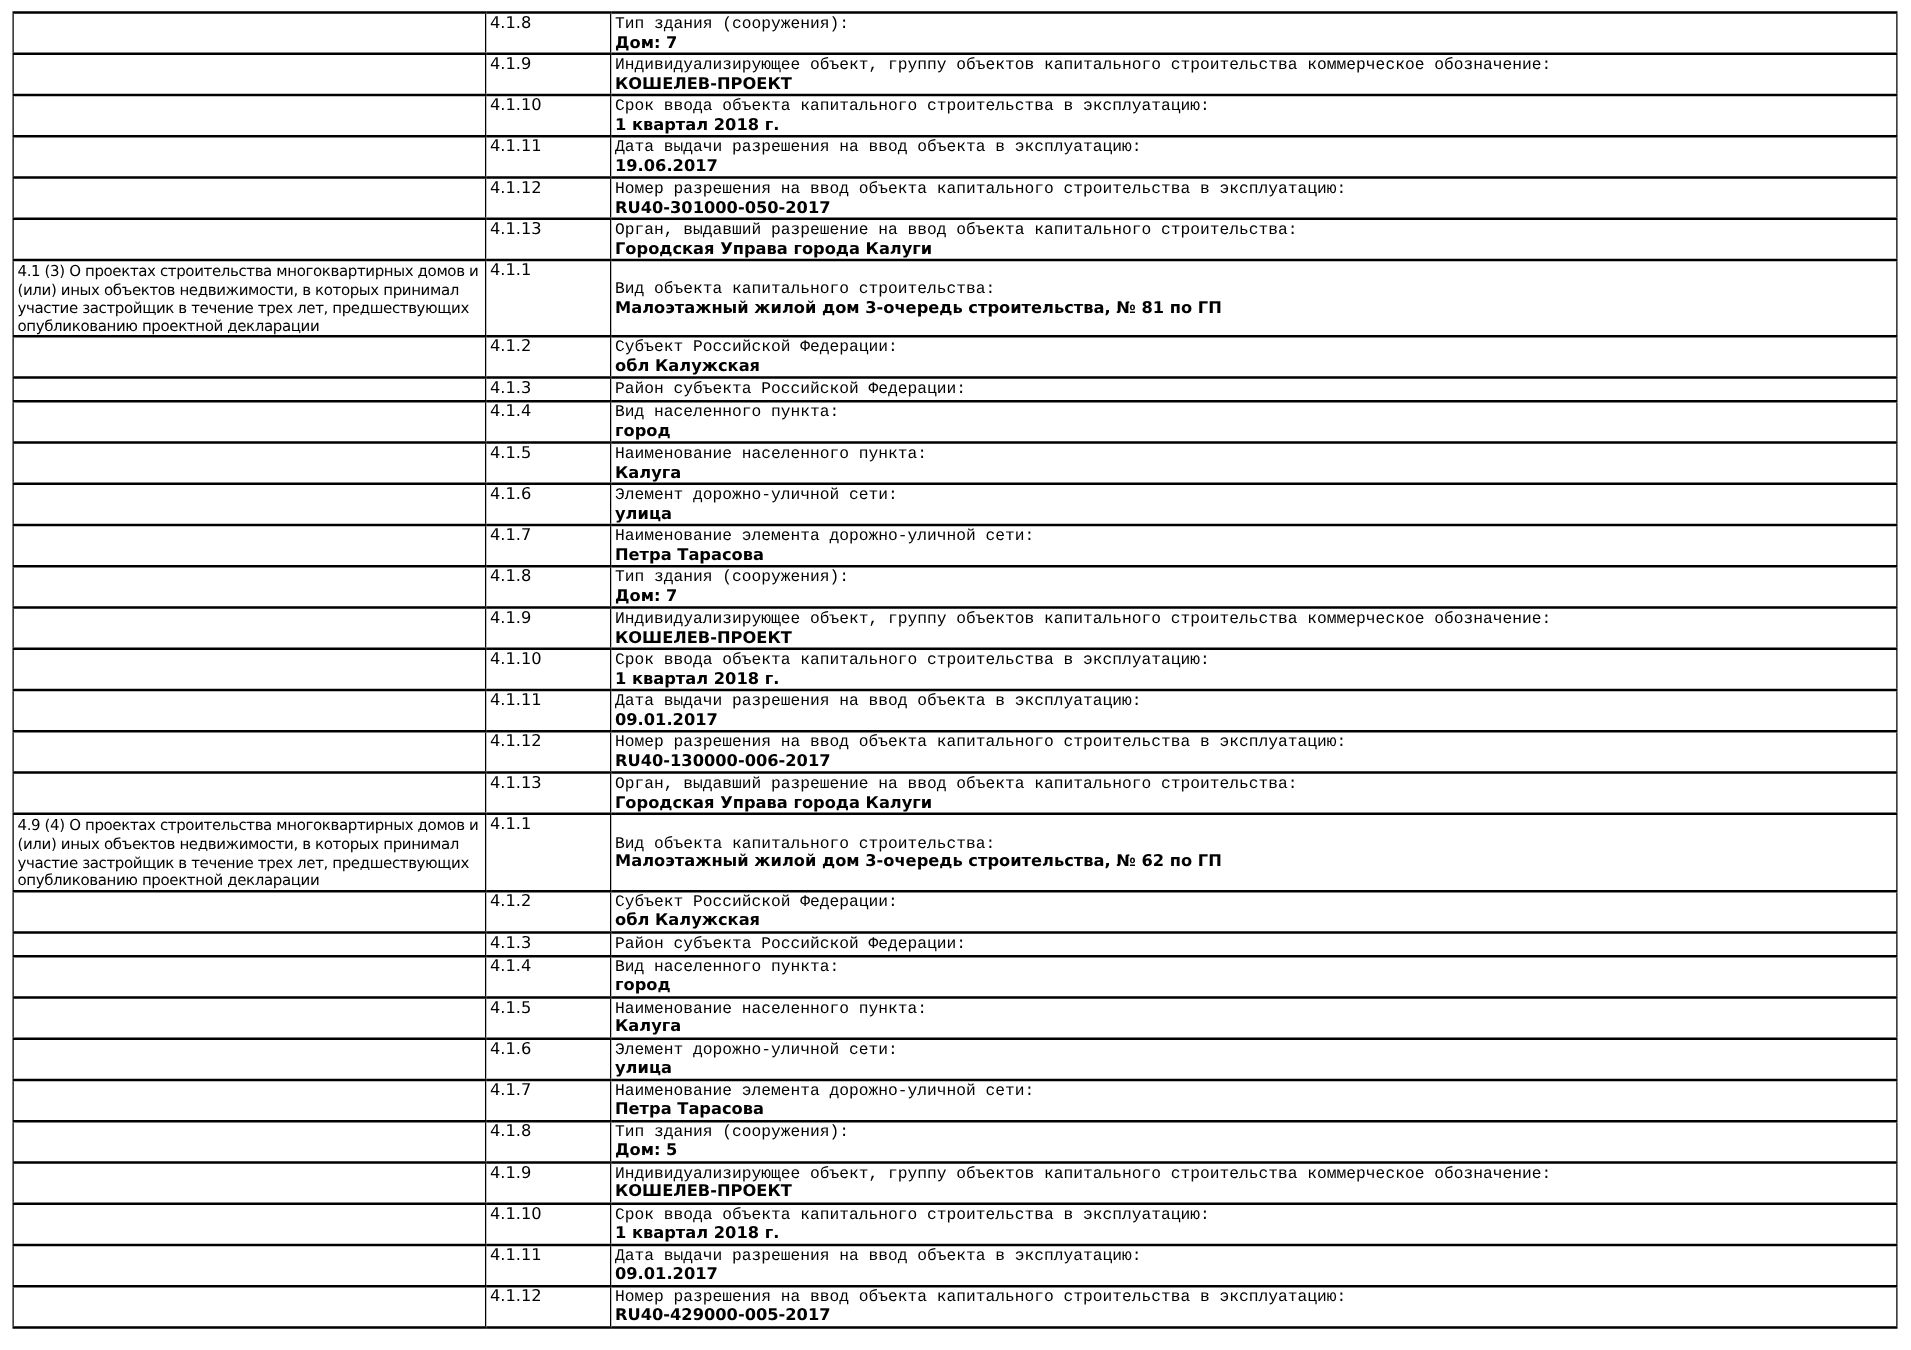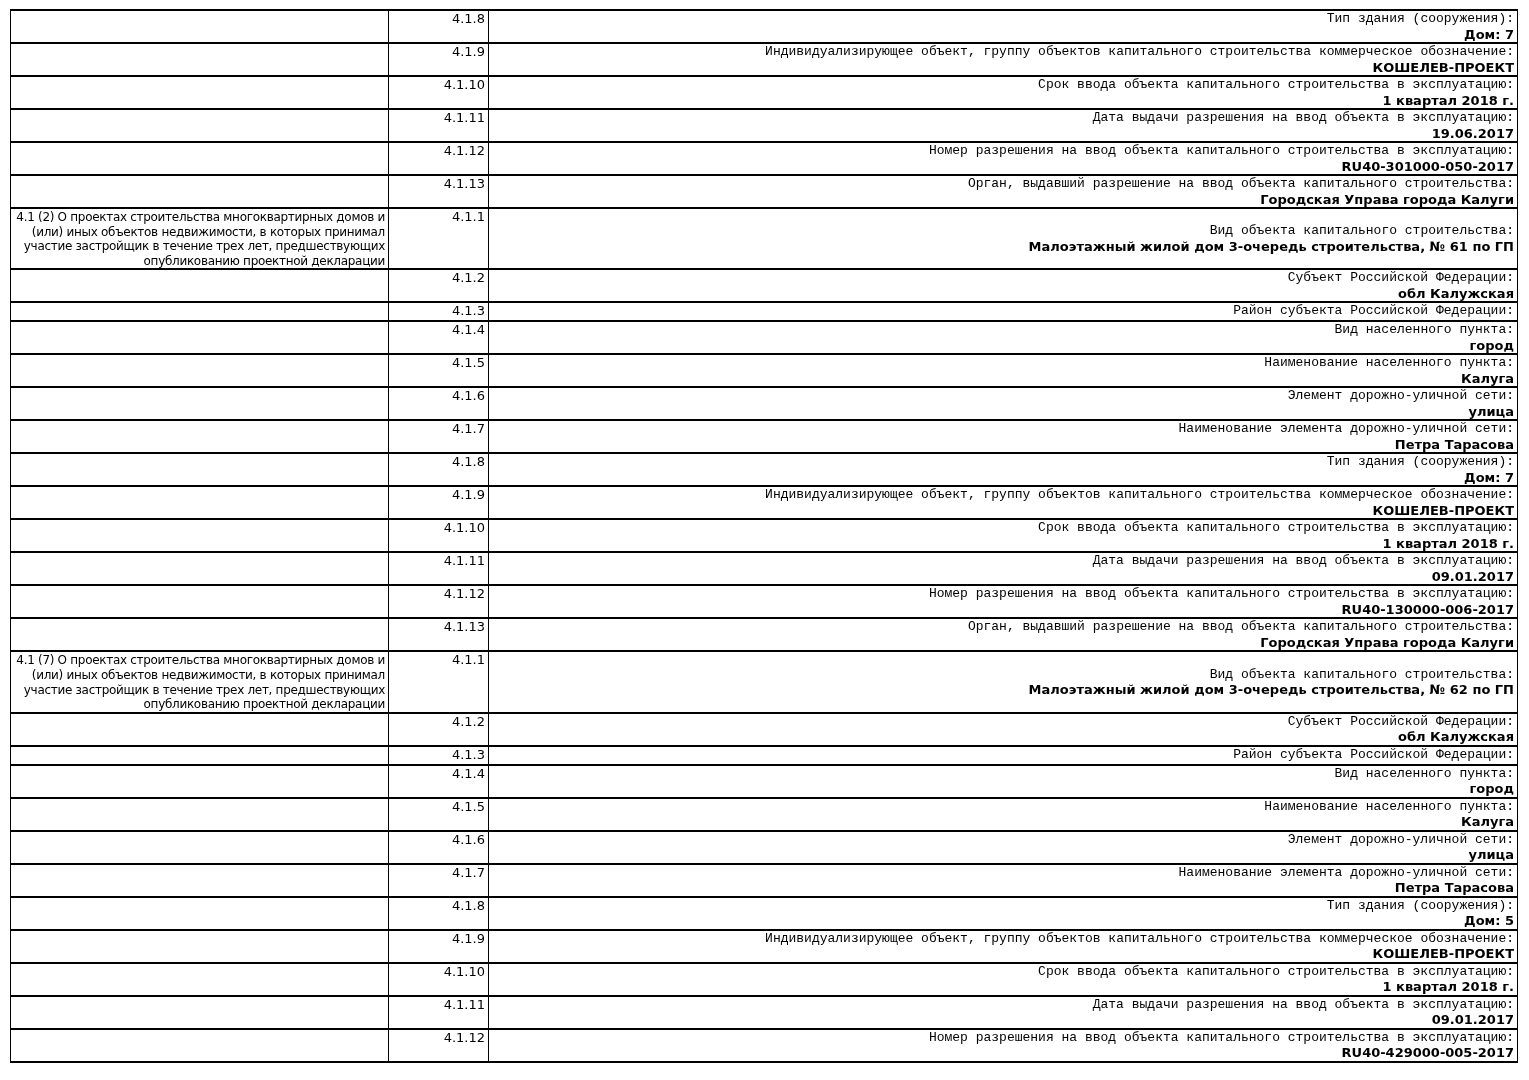--- a/index.html
+++ b/index.html
@@ -12,21 +12,20 @@
     font-family: "DejaVu Sans", "Liberation Sans", sans-serif;
     color: #000000;
   }
   .doc-table {
     position: absolute;
     left: 10px;
     top: 9px;
     width: 1507px;
     border-collapse: collapse;
     table-layout: fixed;
-    text-align: right;
   }
   .doc-table td {
     border: solid #000000;
     border-width: 2px 1px;
     padding: 0 3px;
     vertical-align: top;
     overflow: hidden;
     box-sizing: border-box;
   }
   
@@ -121,26 +120,26 @@
         <tr class="row-two">
           <td class="cell-section"></td>
           <td class="cell-num">4.1.13</td>
           <td class="cell-content">
             <div class="lbl">Орган, выдавший разрешение на ввод объекта капитального строительства:</div>
             <div class="val"><span>Городская Управа города Калуги</span></div>
           </td>
         </tr>
         <tr class="row-head">
           <td class="cell-section">
-            <div class="sec-text">4.1 (2) О проектах строительства многоквартирных домов и (или) иных объектов недвижимости, в которых принимал участие застройщик в течение трех лет, предшествующих опубликованию проектной декларации</div>
+            <div class="sec-text">4.1 (3) О проектах строительства многоквартирных домов и (или) иных объектов недвижимости, в которых принимал участие застройщик в течение трех лет, предшествующих опубликованию проектной декларации</div>
           </td>
           <td class="cell-num">4.1.1</td>
           <td class="cell-content">
             <div class="lbl">Вид объекта капитального строительства:</div>
-            <div class="val"><span>Малоэтажный жилой дом 3-очередь строительства, № 61 по ГП</span></div>
+            <div class="val"><span>Малоэтажный жилой дом 3-очередь строительства, № 81 по ГП</span></div>
           </td>
         </tr>
         <tr class="row-two">
           <td class="cell-section"></td>
           <td class="cell-num">4.1.2</td>
           <td class="cell-content">
             <div class="lbl">Субъект Российской Федерации:</div>
             <div class="val"><span>обл Калужская</span></div>
           </td>
         </tr>
@@ -226,21 +225,21 @@
         <tr class="row-two">
           <td class="cell-section"></td>
           <td class="cell-num">4.1.13</td>
           <td class="cell-content">
             <div class="lbl">Орган, выдавший разрешение на ввод объекта капитального строительства:</div>
             <div class="val"><span>Городская Управа города Калуги</span></div>
           </td>
         </tr>
         <tr class="row-head">
           <td class="cell-section">
-            <div class="sec-text">4.1 (7) О проектах строительства многоквартирных домов и (или) иных объектов недвижимости, в которых принимал участие застройщик в течение трех лет, предшествующих опубликованию проектной декларации</div>
+            <div class="sec-text">4.9 (4) О проектах строительства многоквартирных домов и (или) иных объектов недвижимости, в которых принимал участие застройщик в течение трех лет, предшествующих опубликованию проектной декларации</div>
           </td>
           <td class="cell-num">4.1.1</td>
           <td class="cell-content">
             <div class="lbl">Вид объекта капитального строительства:</div>
             <div class="val"><span>Малоэтажный жилой дом 3-очередь строительства, № 62 по ГП</span></div>
           </td>
         </tr>
         <tr class="row-two">
           <td class="cell-section"></td>
           <td class="cell-num">4.1.2</td>

